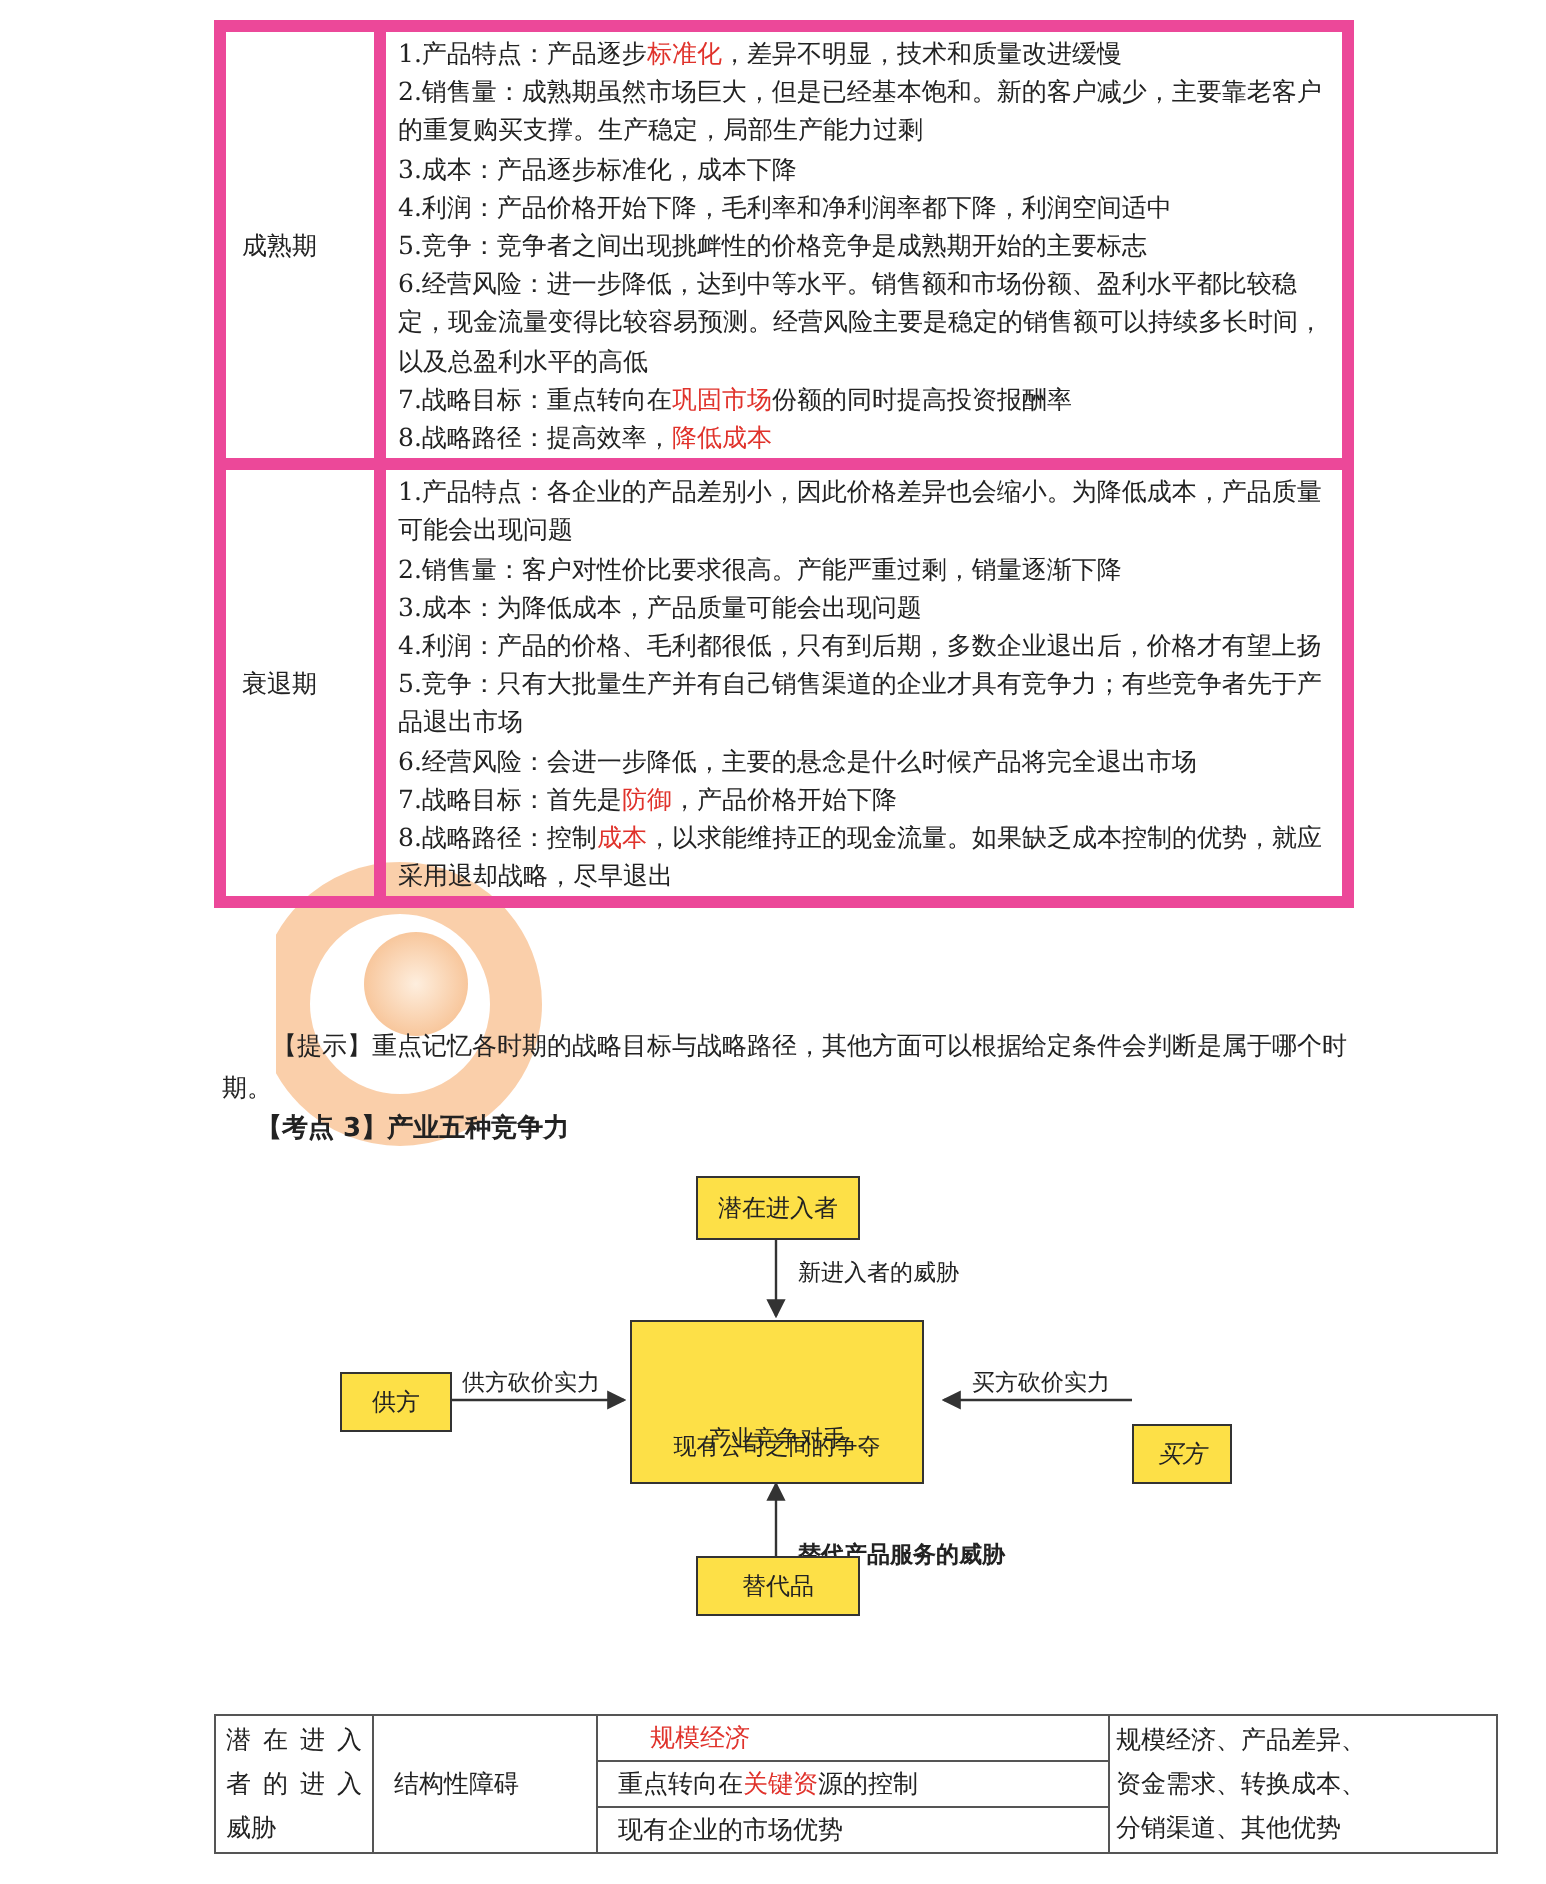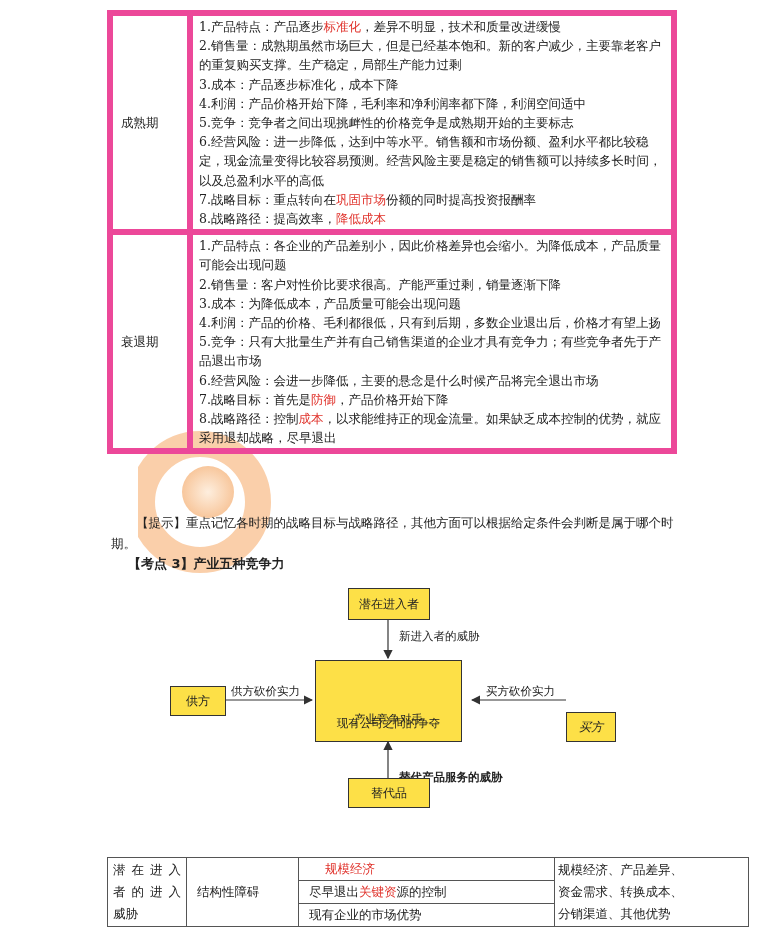--- a/index.html
+++ b/index.html
@@ -139,19 +139,19 @@
     <td style="width:224px;padding-left:26px;" id="c3-0"><span class="red">规模经济</span></td>
     <td rowspan="3" style="padding:0 3px;">
       <div id="col4-lines">
             <div>规模经济、产品差异、</div>
             <div>资金需求、转换成本、</div>
             <div>分销渠道、其他优势</div>
           </div>
     </td>
   </tr>
   <tr>
-        <td style="padding-left:10px;" id="c3-1"><span>尽早退出</span><span class="red">关键资</span><span>源的控制</span></td>
+        <td style="padding-left:10px;" id="c3-1"><span>重点转向在</span><span class="red">关键资</span><span>源的控制</span></td>
       </tr>
   <tr>
         <td style="padding-left:10px;" id="c3-2"><span>现有企业的市场优势</span></td>
       </tr>
 </tbody>
   </table>
 
 </body></html>

